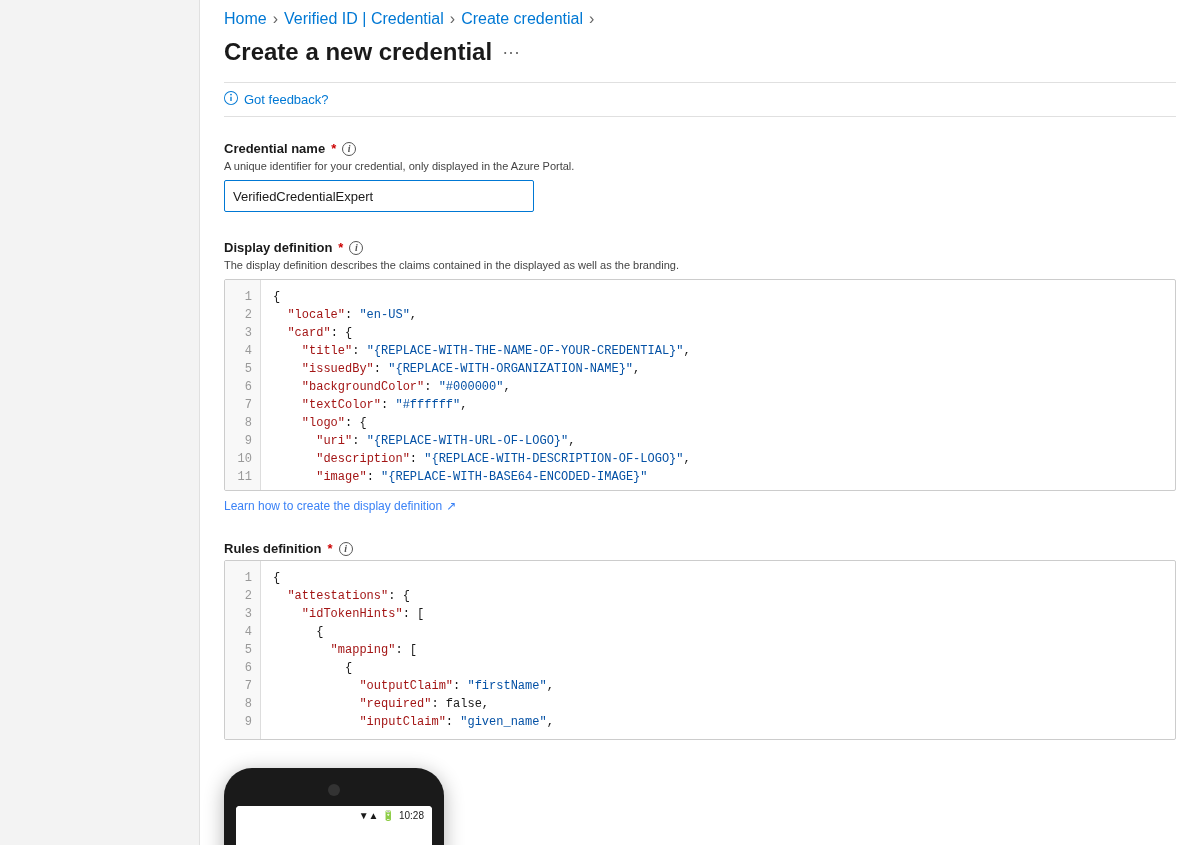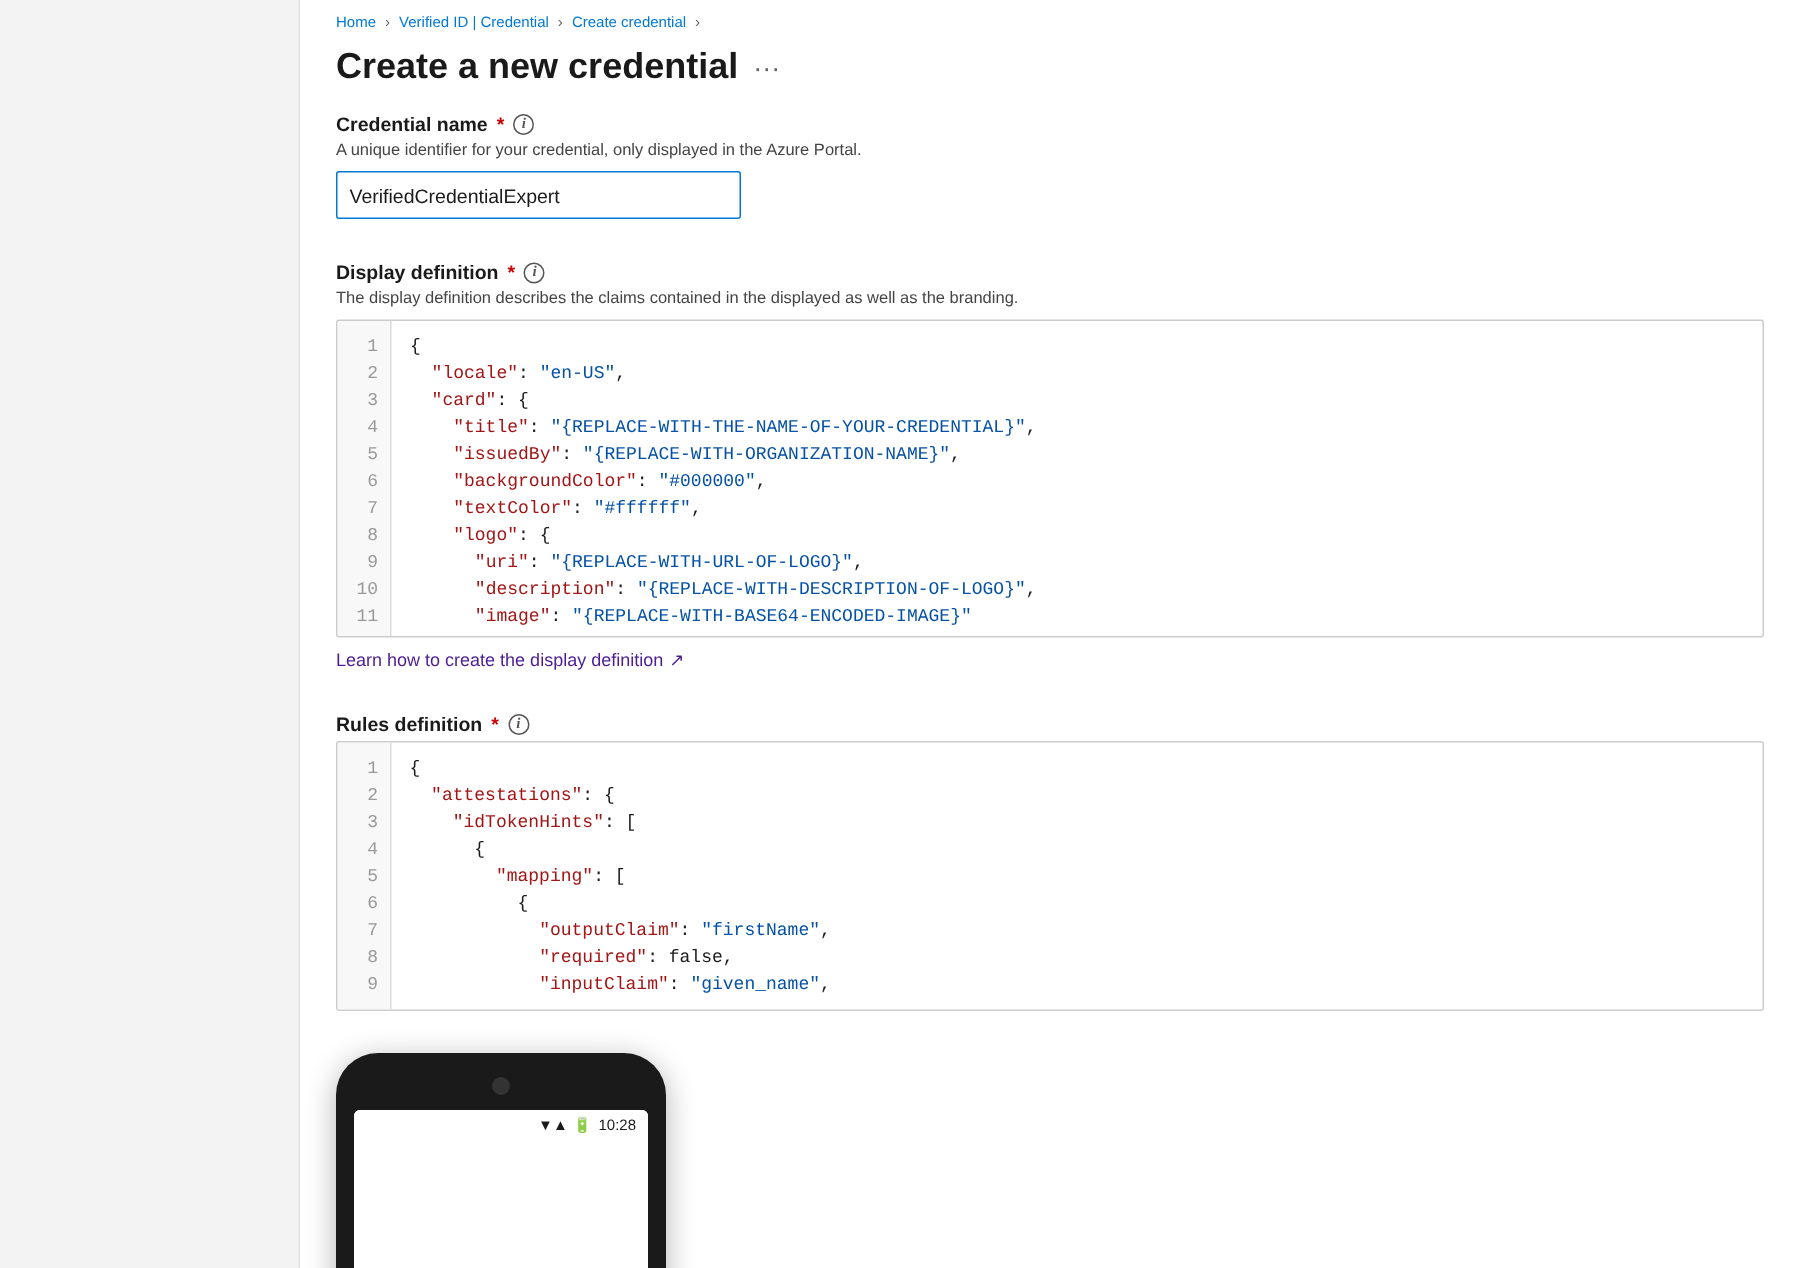--- a/index.html
+++ b/index.html
@@ -24,21 +24,21 @@
     
     .main-content {
       flex: 1;
       padding: 10px 24px 24px 24px;
       overflow-y: auto;
     }
     
     .breadcrumb {
       display: flex;
       align-items: center;
-      font-size: 10px;
+      font-size: 16px;
       color: #0078d4;
       margin-bottom: 10px;
       flex-wrap: wrap;
       gap: 4px;
     }
     .breadcrumb a {
       color: #0078d4;
       text-decoration: none;
       cursor: pointer;
     }
@@ -121,21 +121,21 @@
       font-style: italic;
       font-family: serif;
       font-weight: 700;
     }
     .field-desc {
       font-size: 11px;
       color: #444;
       margin-bottom: 8px;
     }
     .text-input {
-      width: 270px;
+      width: 310px;
       height: 32px;
       border: 1px solid #0078d4;
       border-radius: 2px;
       padding: 4px 8px;
       font-size: 13px;
       outline: none;
       color: #1a1a1a;
     }
 
     
@@ -170,21 +170,21 @@
       flex: 1;
       overflow-x: auto;
       white-space: pre;
       line-height: 18px;
     }
     .token-key { color: #a31515; }
     .token-string { color: #0451a5; }
     .token-brace { color: #1a1a1a; }
     .link-small {
       font-size: 12px;
-      color: #4c1d95;
+      color: #3b82f6;
       text-decoration: none;
       cursor: pointer;
       display: inline-flex;
       align-items: center;
       gap: 4px;
       margin-top: 8px;
     }
 
     
     .phone-container {
@@ -247,20 +247,28 @@
       <span class="sep">›</span>
       <a>Create credential</a>
       <span class="sep">›</span>
     </nav>
 
     <div class="page-title-row">
       <h1 class="page-title">Create a new credential</h1>
       <span class="page-title-more">···</span>
     </div>
 
+    <div class="feedback-bar">
+      <span>
+        <svg width="14" height="14" viewBox="0 0 16 16" fill="currentColor">
+          <path d="M8 1a7 7 0 1 0 0 14A7 7 0 0 0 8 1zM0 8a8 8 0 1 1 16 0A8 8 0 0 1 0 8zm8-3a1 1 0 1 0 0-2 1 1 0 0 0 0 2zm-.75 1.5h1.5v5h-1.5v-5z"></path>
+        </svg>
+      </span>
+      <span>Got feedback?</span>
+    </div>
 
     <div class="two-col">
 
       <div class="left-col">
 
         <div class="form-section">
           <div class="field-label">
             <span>Credential name</span>
             <span class="required-star">*</span>
             <span class="info-icon">i</span>

